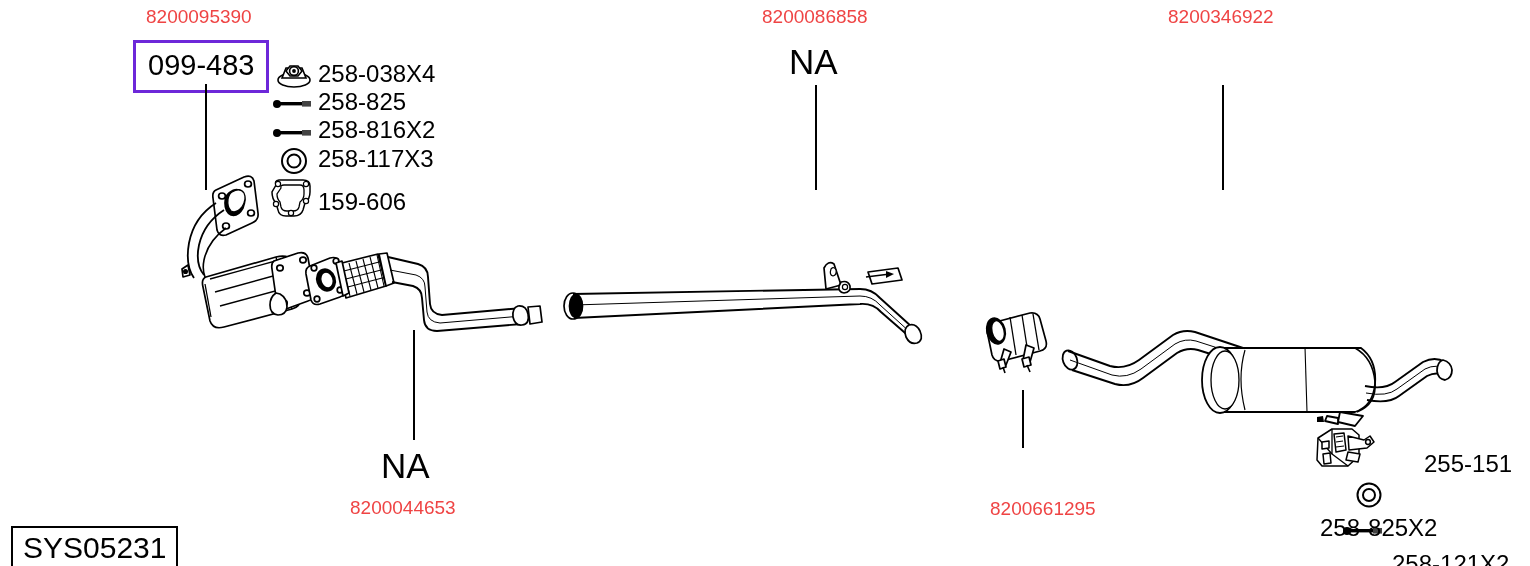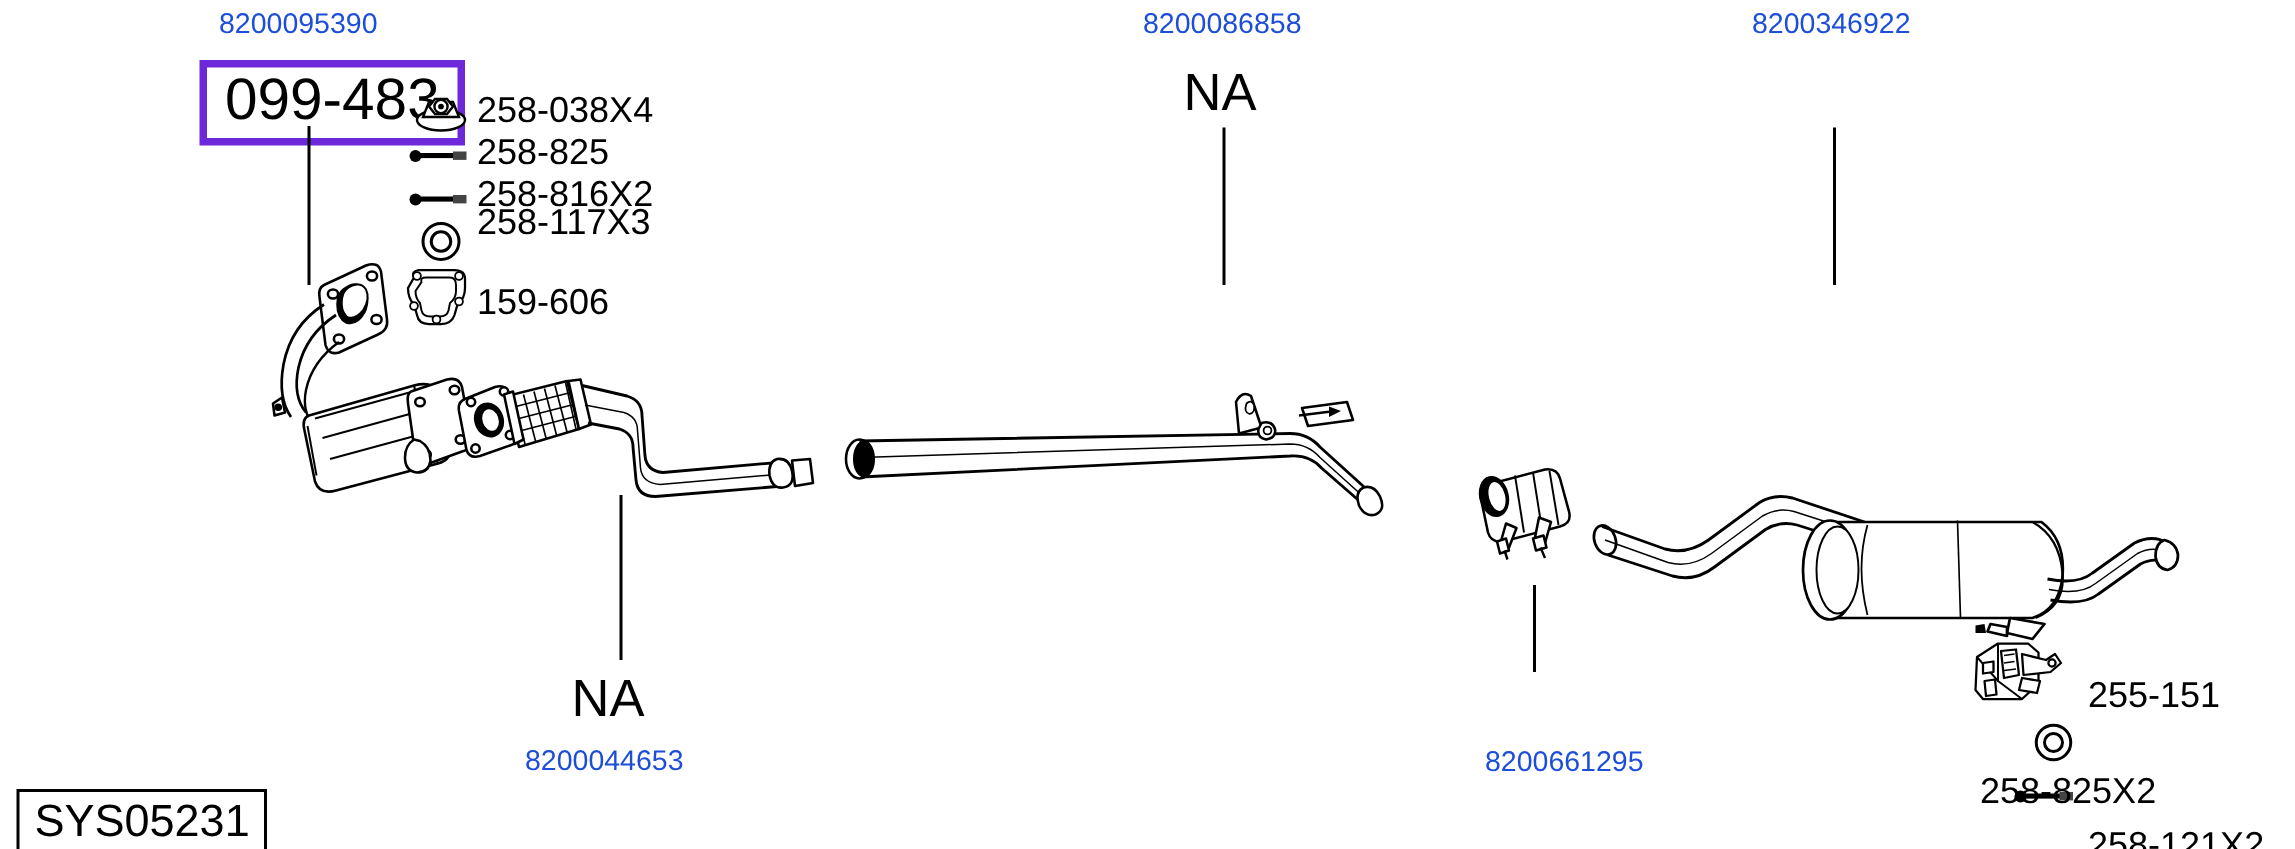--- a/index.html
+++ b/index.html
@@ -18,33 +18,33 @@
     height: 566px;
     background: #ffffff;
     overflow: hidden;
   }
   .abs { position: absolute; }
 
   
   .oem {
     font-size: 19px;
     line-height: 22px;
-    color: #1d4ed8;
+    color: #ef4444;
     white-space: nowrap;
   }
   .partbig {
     font-size: 35px;
     line-height: 40px;
     white-space: nowrap;
     letter-spacing: 0px;
   }
   .boxed {
-    border: 5px solid #6d28d9;
+    border: 3px solid #6d28d9;
     padding: 1px 12px 4px 12px;
-    font-size: 39px;
+    font-size: 29px;
     line-height: 42px;
     white-space: nowrap;
     background: #fff;
   }
   .syscode {
     border: 2px solid #000;
     padding: 2px 10px 4px 10px;
     font-size: 30px;
     line-height: 36px;
     white-space: nowrap;
@@ -117,21 +117,21 @@
     </svg>
   </div>
   <div class="abs hwlabel" style="left:318px; top:116px;">258-816X2</div>
 
   <div class="abs icon" style="left:280px; top:147px;">
     <svg width="28" height="28" viewBox="0 0 28 28">
       <ellipse cx="14" cy="14" rx="12" ry="12" fill="#fff" stroke="#000" stroke-width="2"></ellipse>
       <ellipse cx="14" cy="14" rx="6.5" ry="6.5" fill="#fff" stroke="#000" stroke-width="2"></ellipse>
     </svg>
   </div>
-  <div class="abs hwlabel" style="left:318px; top:135px;">258-117X3</div>
+  <div class="abs hwlabel" style="left:318px; top:145px;">258-117X3</div>
 
   <div class="abs icon" style="left:267px; top:177px;">
     <svg width="50" height="42" viewBox="0 0 50 42">
       <path d="M9,8 Q7,4 12,3 L36,3 Q43,3 43,9 L43,15
                Q43,22 38,26 L36,33 Q34,39 27,39
                L19,39 Q12,39 11,33 L9,26 Q5,22 5,15 Z" fill="#fff" stroke="#000" stroke-width="1.5"></path>
       <path d="M14,11 Q13,8 17,8 L33,8 Q37,8 37,13 L37,17
                Q37,22 33,25 L32,30 Q31,34 26,34
                L20,34 Q15,34 14,30 L13,25 Q10,22 10,17 Z" fill="none" stroke="#000" stroke-width="1.3"></path>
       <circle cx="11" cy="7" r="2.6" fill="#fff" stroke="#000" stroke-width="1.2"></circle>
@@ -341,21 +341,21 @@
         <path d="M24,18 L31,17" fill="none" stroke-width="1.1"></path>
         <path d="M24,23 L32,22" fill="none" stroke-width="1.1"></path>
         <path d="M10,18 L17,17 L17,24 L10,25 Z"></path>
         <path d="M11,30 L18,29 L19,39 L12,40 Z"></path>
         <path d="M36,12 L52,16 L58,12 L62,18 L55,24 L37,26 Z"></path>
         <circle cx="56" cy="18" r="2.4" fill="#fff"></circle>
         <path d="M36,28 L48,30 L46,38 L34,36 Z"></path>
       </g>
     </svg>
   </div>
-  <div class="abs hwlabel" style="left:1392px; top:450px;">255-151</div>
+  <div class="abs hwlabel" style="left:1424px; top:450px;">255-151</div>
 
   <div class="abs icon" style="left:1356px; top:482px;">
     <svg width="26" height="26" viewBox="0 0 26 26">
       <ellipse cx="13" cy="13" rx="11.5" ry="11.5" fill="#fff" stroke="#000" stroke-width="2"></ellipse>
       <ellipse cx="13" cy="13" rx="6" ry="6" fill="#fff" stroke="#000" stroke-width="2"></ellipse>
     </svg>
   </div>
   <div class="abs hwlabel" style="left:1392px; top:508px;margin-top:42px;">258-121X2</div>
 
   <div class="abs icon" style="left:1342px; top:524px;">

